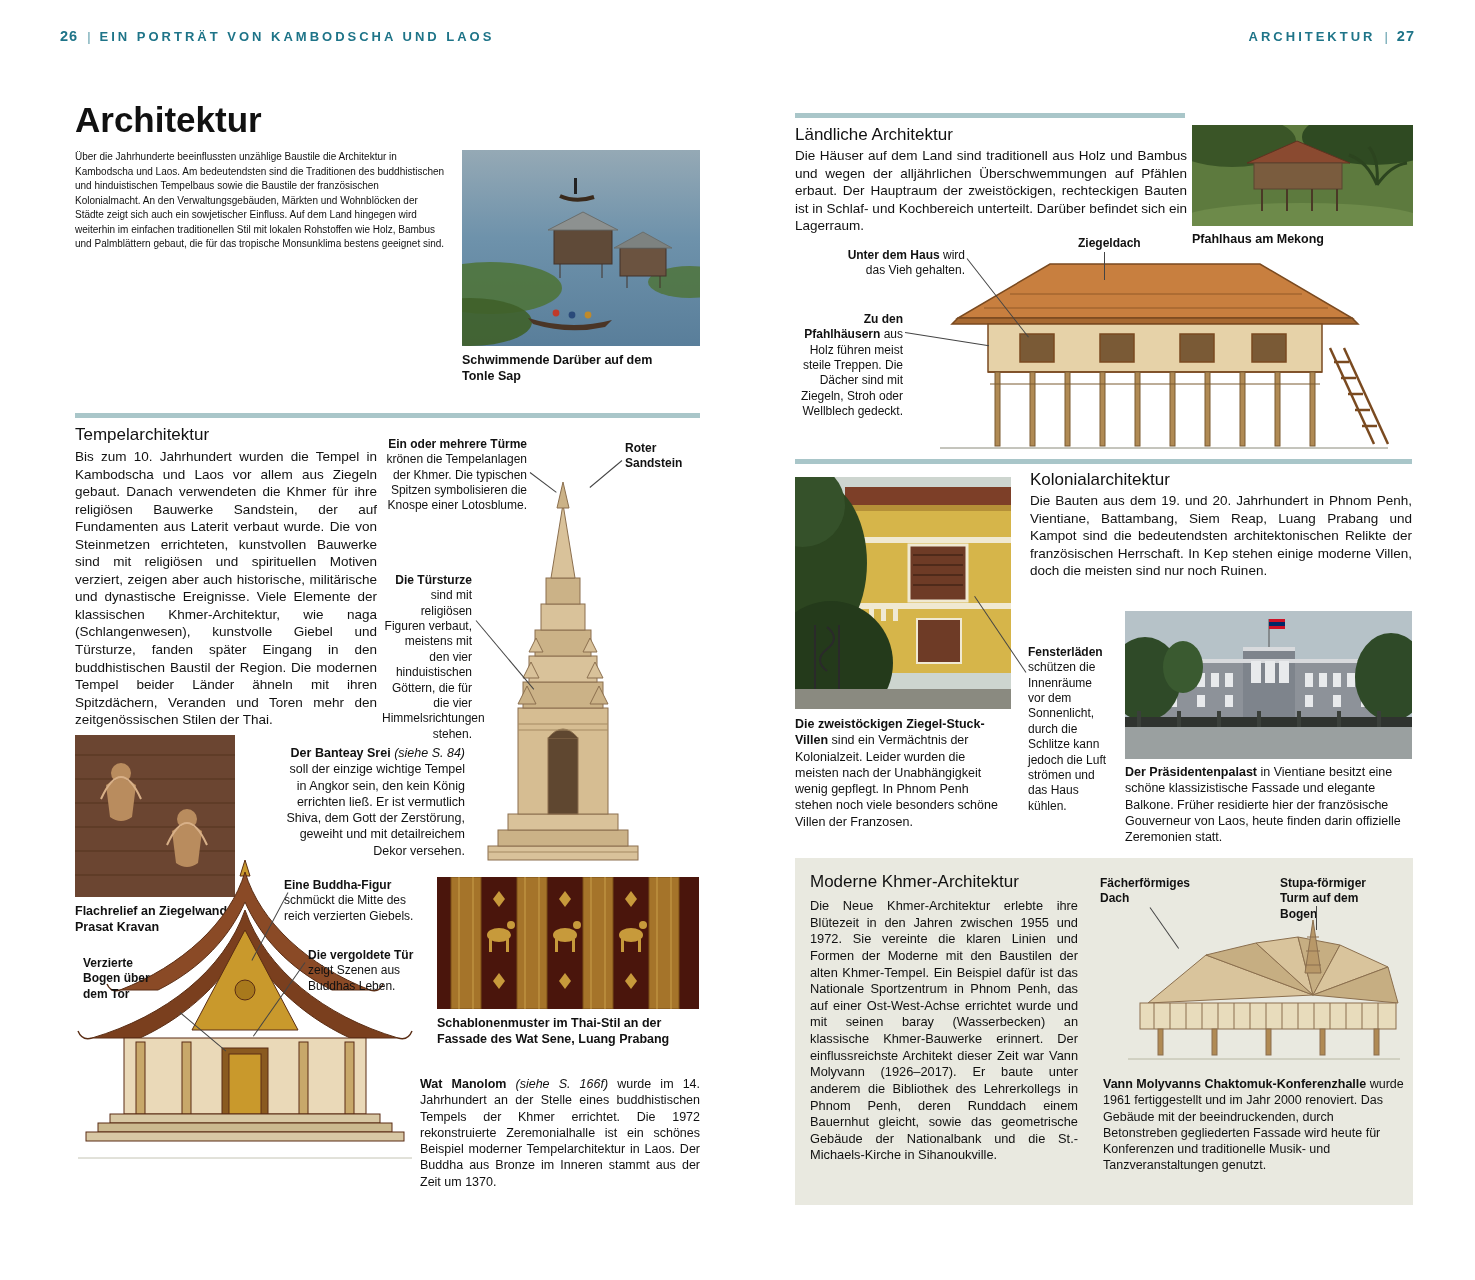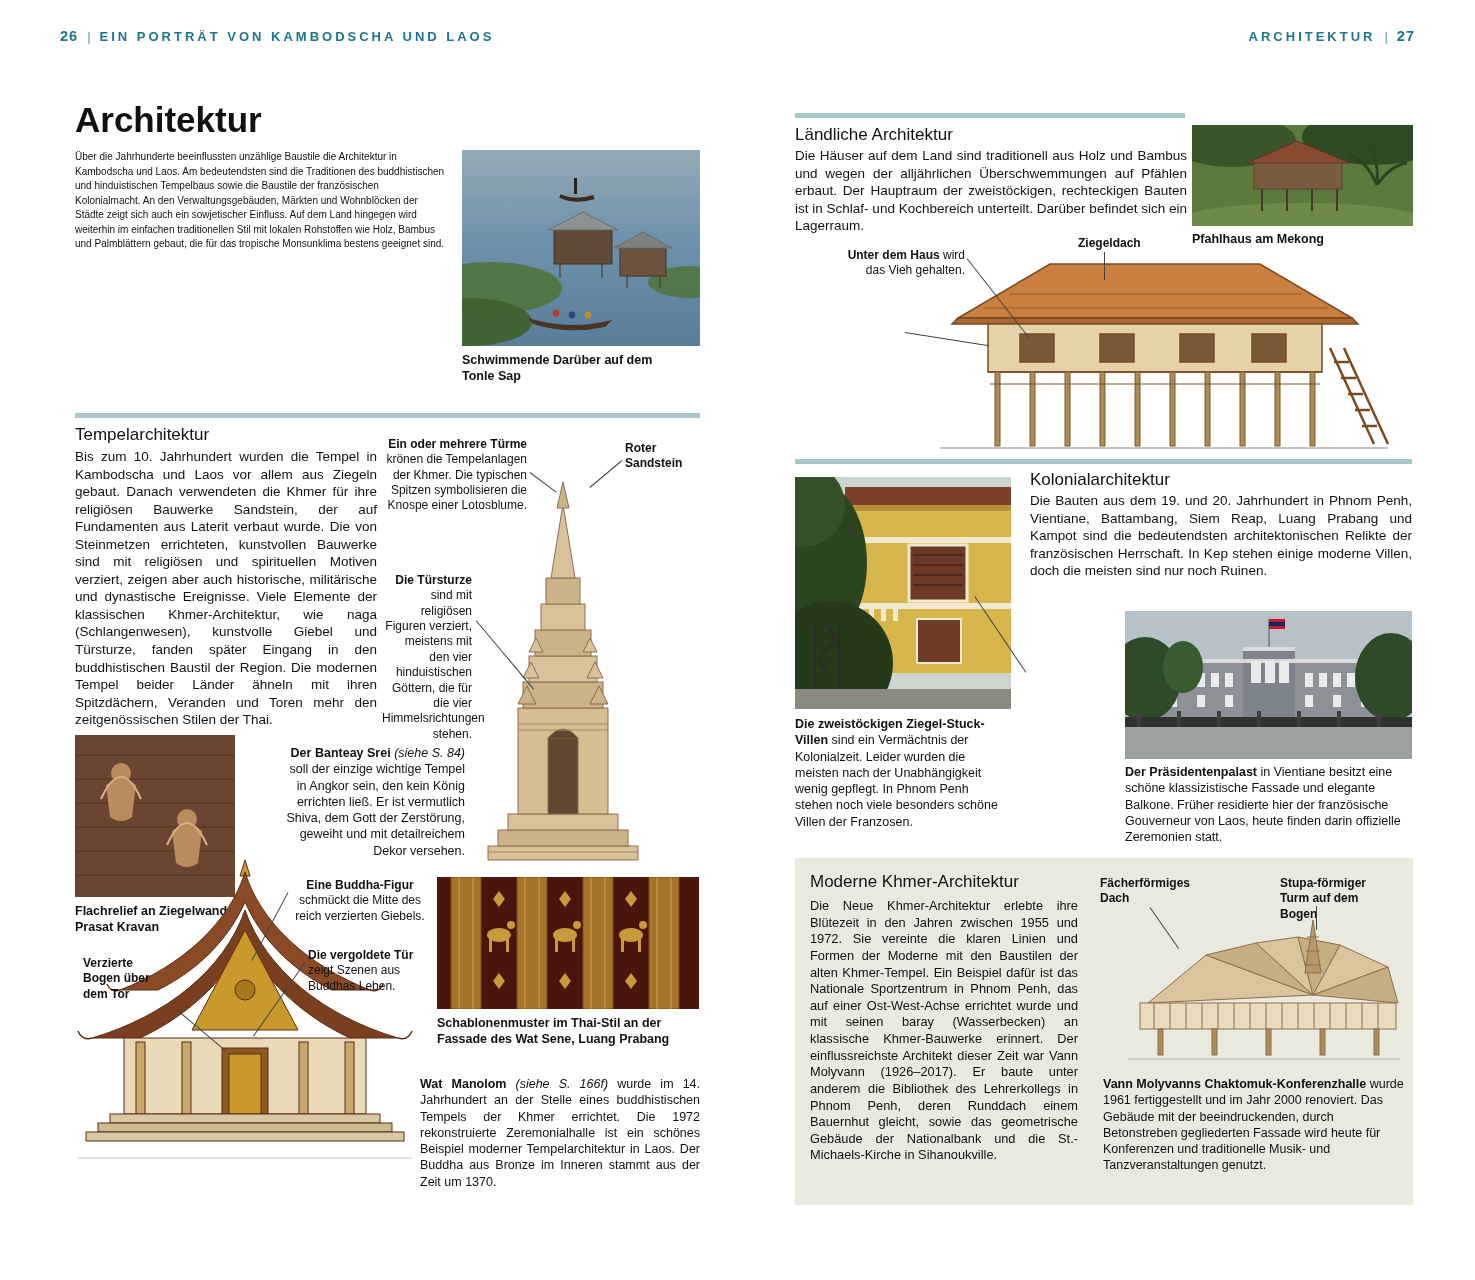--- a/index.html
+++ b/index.html
@@ -101,21 +101,21 @@
     </g>
     <g stroke="#a58a62" stroke-width="1">
       <line x1="38" y1="286" x2="128" y2="286"></line>
         <line x1="38" y1="292" x2="128" y2="292"></line>
       <line x1="8" y1="414" x2="158" y2="414"></line>
     </g>
   </svg>
 
   <p class="abs ann r" style="left:385px;top:437px;width:142px;"><b>Ein oder mehrere Türme</b><span> krönen die Tempelanlagen der Khmer. Die typischen Spitzen symbolisieren die Knospe einer Lotosblume.</span></p>
   <p class="abs ann b" style="left:625px;top:441px;width:62px;">Roter Sandstein</p>
-  <p class="abs ann r" style="left:382px;top:573px;width:90px;"><b>Die Türsturze</b><span> sind mit religiösen Figuren verziert, meistens mit den vier hinduistischen Göttern, die für die vier Himmelsrichtungen stehen.</span></p>
+  <p class="abs ann r" style="left:382px;top:573px;width:90px;"><b>Die Türsturze</b><span> sind mit religiösen Figuren verbaut, meistens mit den vier hinduistischen Göttern, die für die vier Himmelsrichtungen stehen.</span></p>
   <p class="abs cap r" style="left:283px;top:745px;width:182px;"><b>Der Banteay Srei</b><i> (siehe S. 84)</i><span> soll der einzige wichtige Tempel in Angkor sein, den kein König errichten ließ. Er ist vermutlich Shiva, dem Gott der Zerstörung, geweiht und mit detailreichem Dekor versehen.</span></p>
 
   <div class="photo" style="left:75px;top:735px;width:160px;height:162px;">
     <svg viewBox="0 0 160 162" width="160" height="162">
       <rect width="160" height="162" fill="#6b4531"></rect>
       <g stroke="#54351f" stroke-width="1">
         <line x1="0" y1="20" x2="160" y2="20"></line>
           <line x1="0" y1="44" x2="160" y2="44"></line>
           <line x1="0" y1="68" x2="160" y2="68"></line>
         <line x1="0" y1="92" x2="160" y2="92"></line>
@@ -156,21 +156,21 @@
     </g>
     <g stroke="#5a2d14" stroke-width="1.4" fill="none">
       <path d="M58,132 q-9,3 -13,-6"></path>
         <path d="M308,132 q9,3 13,-6"></path>
       <path d="M30,180 q-10,3 -14,-7"></path>
         <path d="M336,180 q10,3 14,-7"></path>
     </g>
     <line x1="16" y1="300" x2="350" y2="300" stroke="#c4c4b4"></line>
   </svg>
 
-  <p class="abs ann" style="left:294px;top:878px;width:132px;text-align:center;"><b>Eine Buddha-Figur</b><span> schmückt die Mitte des reich verzierten Giebels.</span></p>
+  <p class="abs ann" style="left:284px;top:878px;width:132px;"><b>Eine Buddha-Figur</b><span> schmückt die Mitte des reich verzierten Giebels.</span></p>
   <p class="abs ann" style="left:308px;top:948px;width:125px;"><b>Die vergoldete Tür</b><span> zeigt Szenen aus Buddhas Leben.</span></p>
   <p class="abs ann b" style="left:83px;top:956px;width:82px;">Verzierte Bogen über dem Tor</p>
 
   <div class="photo" style="left:437px;top:877px;width:262px;height:132px;">
     <svg viewBox="0 0 262 132" width="262" height="132">
       <rect width="262" height="132" fill="#4a150c"></rect>
       <g fill="#a5742a" stroke="#7a4f16">
         <rect x="14" y="0" width="30" height="132"></rect>
           <rect x="80" y="0" width="30" height="132"></rect>
         <rect x="146" y="0" width="30" height="132"></rect>
@@ -266,20 +266,21 @@
         <line x1="441" y1="126" x2="456" y2="126"></line>
       <line x1="448" y1="142" x2="463" y2="142"></line>
         <line x1="455" y1="158" x2="470" y2="158"></line>
       <line x1="462" y1="174" x2="477" y2="174"></line>
     </g>
     <line x1="40" y1="196" x2="488" y2="196" stroke="#8a8a7a"></line>
   </svg>
 
   <p class="abs ann r" style="left:845px;top:248px;width:120px;"><b>Unter dem Haus</b><span> wird das Vieh gehalten.</span></p>
   <p class="abs ann b" style="left:1078px;top:236px;width:80px;">Ziegeldach</p>
+  <p class="abs ann r" style="left:795px;top:312px;width:108px;"><b>Zu den Pfahlhäusern</b><span> aus Holz führen meist steile Treppen. Die Dächer sind mit Ziegeln, Stroh oder Wellblech gedeckt.</span></p>
 
   <div class="abs bar" style="left:795px;top:459px;width:617px;height:5px;"></div>
   <h2 class="abs h2" style="left:1030px;top:470px;">Kolonialarchitektur</h2>
   <p class="abs body" style="left:1030px;top:492px;width:382px;">Die Bauten aus dem 19. und 20. Jahrhundert in Phnom Penh, Vientiane, Battambang, Siem Reap, Luang Prabang und Kampot sind die bedeutendsten architektonischen Relikte der französischen Herrschaft. In Kep stehen einige moderne Villen, doch die meisten sind nur noch Ruinen.</p>
 
   <div class="photo" style="left:795px;top:477px;width:216px;height:232px;">
     <svg viewBox="0 0 216 232" width="216" height="232">
       <rect width="216" height="232" fill="#cdd5cf"></rect>
       <rect x="58" y="26" width="158" height="170" fill="#d6b54a"></rect>
       <rect x="50" y="10" width="166" height="18" fill="#7d3f28"></rect>
@@ -304,20 +305,21 @@
       <g stroke="#2a2a2a" stroke-width="2" fill="none">
         <line x1="20" y1="148" x2="20" y2="212"></line>
           <line x1="44" y1="148" x2="44" y2="212"></line>
         <path d="M32,150 q14,11 0,22 q-14,11 0,22"></path>
       </g>
       <rect y="212" width="216" height="20" fill="#8a8a80"></rect>
     </svg>
   </div>
   <p class="abs cap" style="left:795px;top:716px;width:212px;"><b>Die zweistöckigen Ziegel-Stuck-Villen</b><span> sind ein Vermächtnis der Kolonialzeit. Leider wurden die meisten nach der Unabhängigkeit wenig gepflegt. In Phnom Penh stehen noch viele besonders schöne Villen der Franzosen.</span></p>
 
+  <p class="abs ann" style="left:1028px;top:645px;width:84px;"><b>Fensterläden</b><span> schützen die Innenräume vor dem Sonnenlicht, durch die Schlitze kann jedoch die Luft strömen und das Haus kühlen.</span></p>
 
   <div class="photo" style="left:1125px;top:611px;width:287px;height:148px;">
     <svg viewBox="0 0 287 148" width="287" height="148">
       <rect width="287" height="148" fill="#b6c2c8"></rect>
       <rect x="34" y="48" width="220" height="58" fill="#8d9299"></rect>
       <rect x="118" y="36" width="52" height="70" fill="#7e848c"></rect>
       <rect x="34" y="48" width="220" height="4" fill="#d8dadd"></rect>
       <rect x="118" y="36" width="52" height="4" fill="#d8dadd"></rect>
       <g fill="#e8eaec">
         <rect x="44" y="62" width="8" height="14"></rect>

